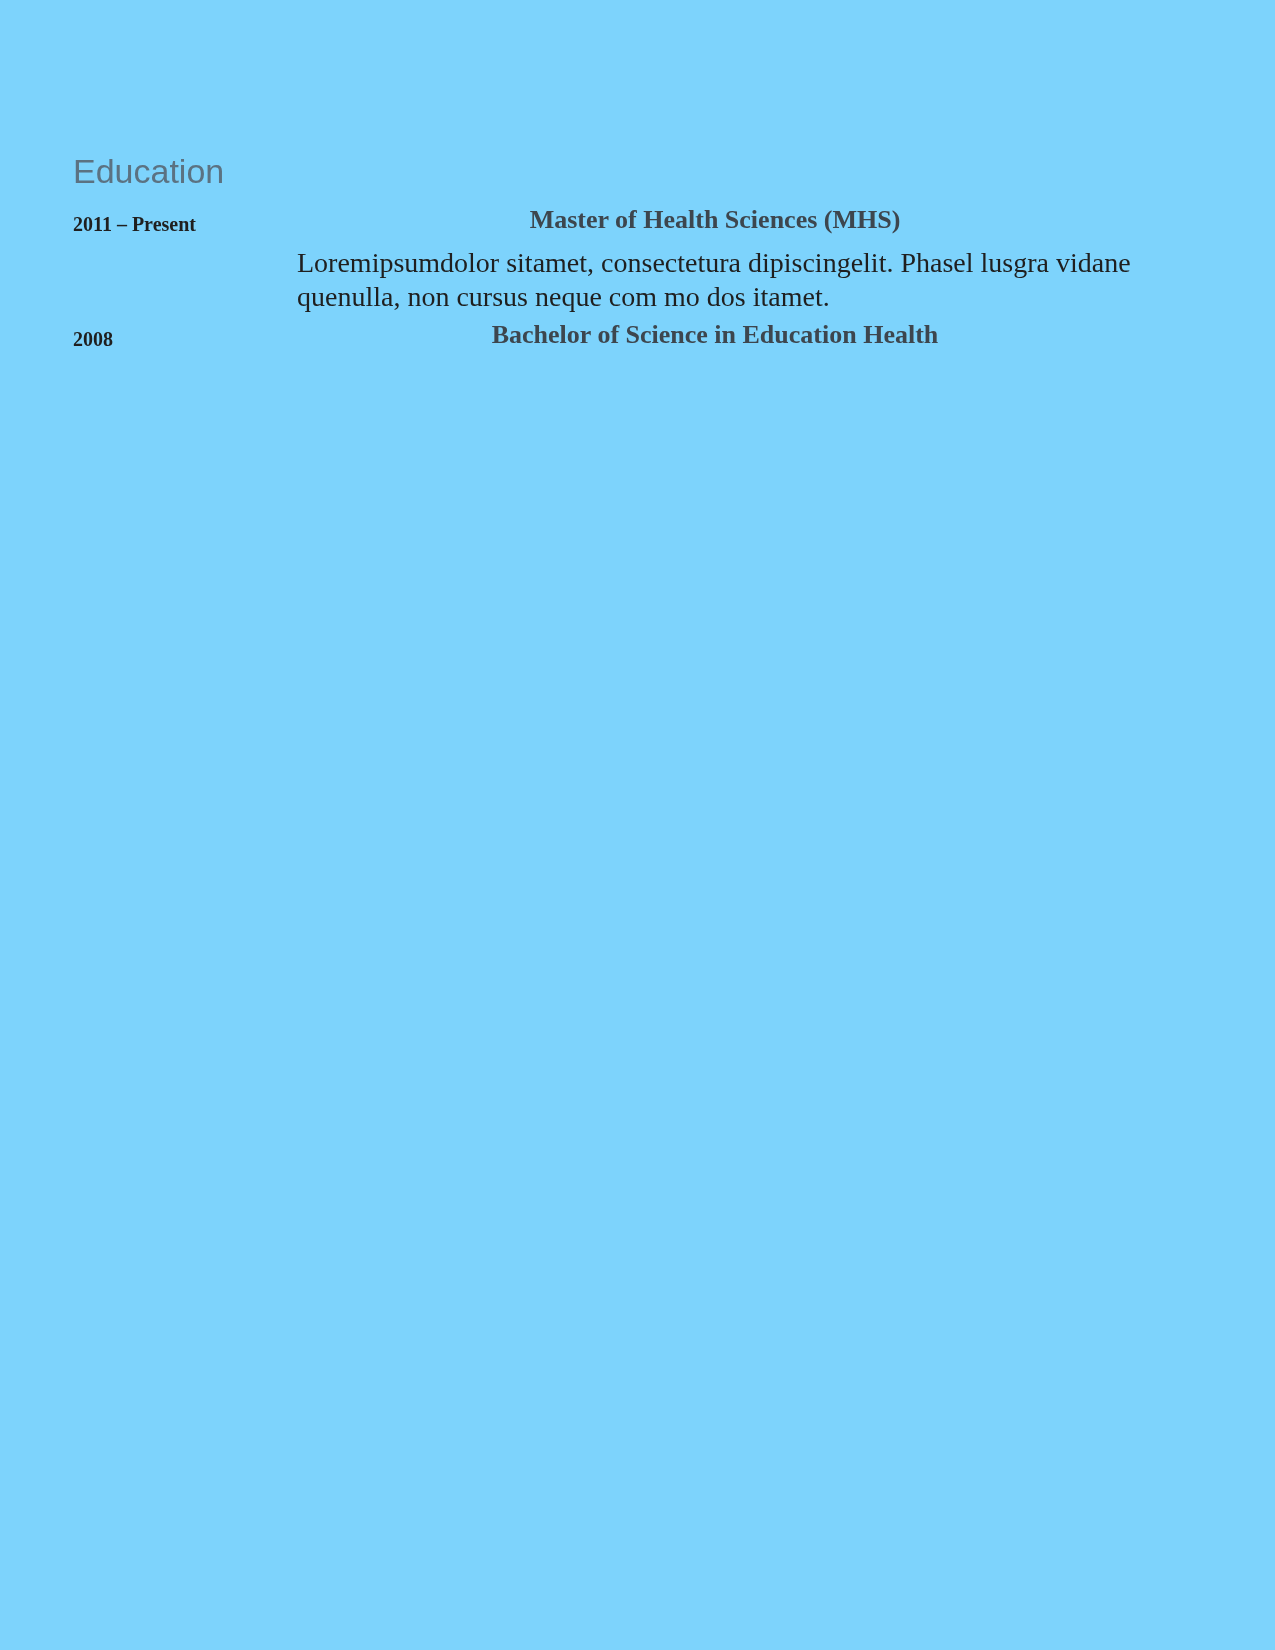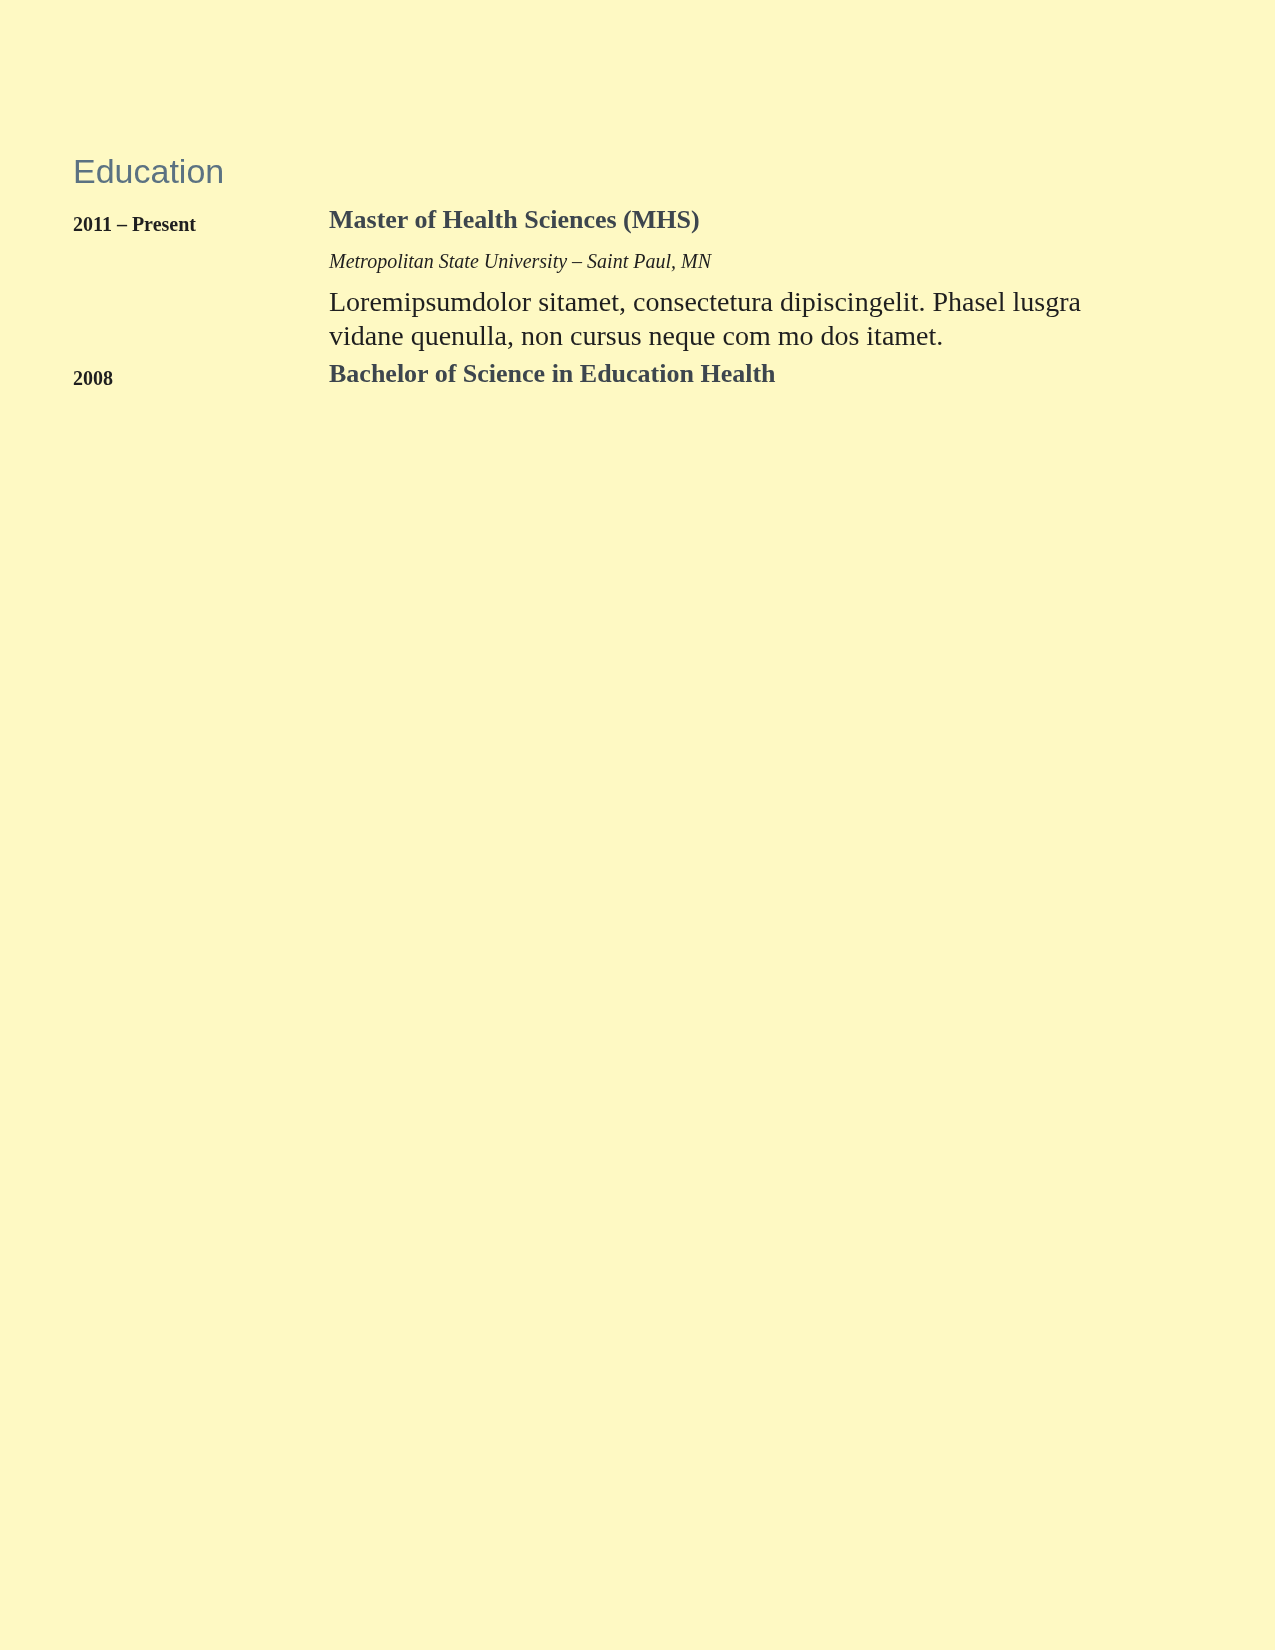--- a/index.html
+++ b/index.html
@@ -4,21 +4,21 @@
 <style>
   html, body {
     margin: 0;
     padding: 0;
     background: #ffffff;
   }
   .page {
     position: relative;
     width: 1275px;
     height: 1650px;
-    background: #fef9c3;
+    background: #7dd3fc;
     box-sizing: border-box;
     font-family: "Liberation Serif", serif;
     color: #1f1f1f;
     overflow: hidden;
   }
   .content {
     position: absolute;
     top: 150px;
     left: 73px;
     width: 1060px;
@@ -28,35 +28,35 @@
     font-weight: 400;
     font-size: 34px;
     line-height: 42px;
     color: #5b7282;
     margin: 0 0 12px 0;
   }
   .entry {
     display: grid;
     grid-template-columns: 224px 1fr;
     align-items: start;
-    gap: 32px;
   }
   .entry-date {
     font-size: 20px;
     font-weight: bold;
     color: #1f1f1f;
     padding-top: 7px;
     line-height: 26px;
   }
   .entry-degree {
     font-size: 26px;
     font-weight: bold;
     color: #3d464e;
     line-height: 32px;
     margin: 0 0 10px 0;
+    text-align: center;
   }
   .entry-institution {
     font-size: 20px;
     font-style: italic;
     color: #1f1f1f;
     line-height: 30px;
     margin: 0 0 9px 0;
   }
   .entry-description {
     font-size: 28px;
@@ -71,21 +71,20 @@
 
 <div class="page">
   <div class="content">
 
     <h1 class="section-title">Education</h1>
 
     <div class="entry">
       <div class="entry-date">2011 – Present</div>
       <div class="entry-body">
         <h2 class="entry-degree">Master of Health Sciences (MHS)</h2>
-        <div class="entry-institution">Metropolitan State University – Saint Paul, MN</div>
         <p class="entry-description">Loremipsumdolor sitamet, consectetura dipiscingelit. Phasel lusgra vidane quenulla, non cursus neque com mo dos itamet.</p>
       </div>
     </div>
 
     <div class="entry">
       <div class="entry-date">2008</div>
       <div class="entry-body">
         <h2 class="entry-degree">Bachelor of Science in Education Health</h2>
       </div>
     </div>

